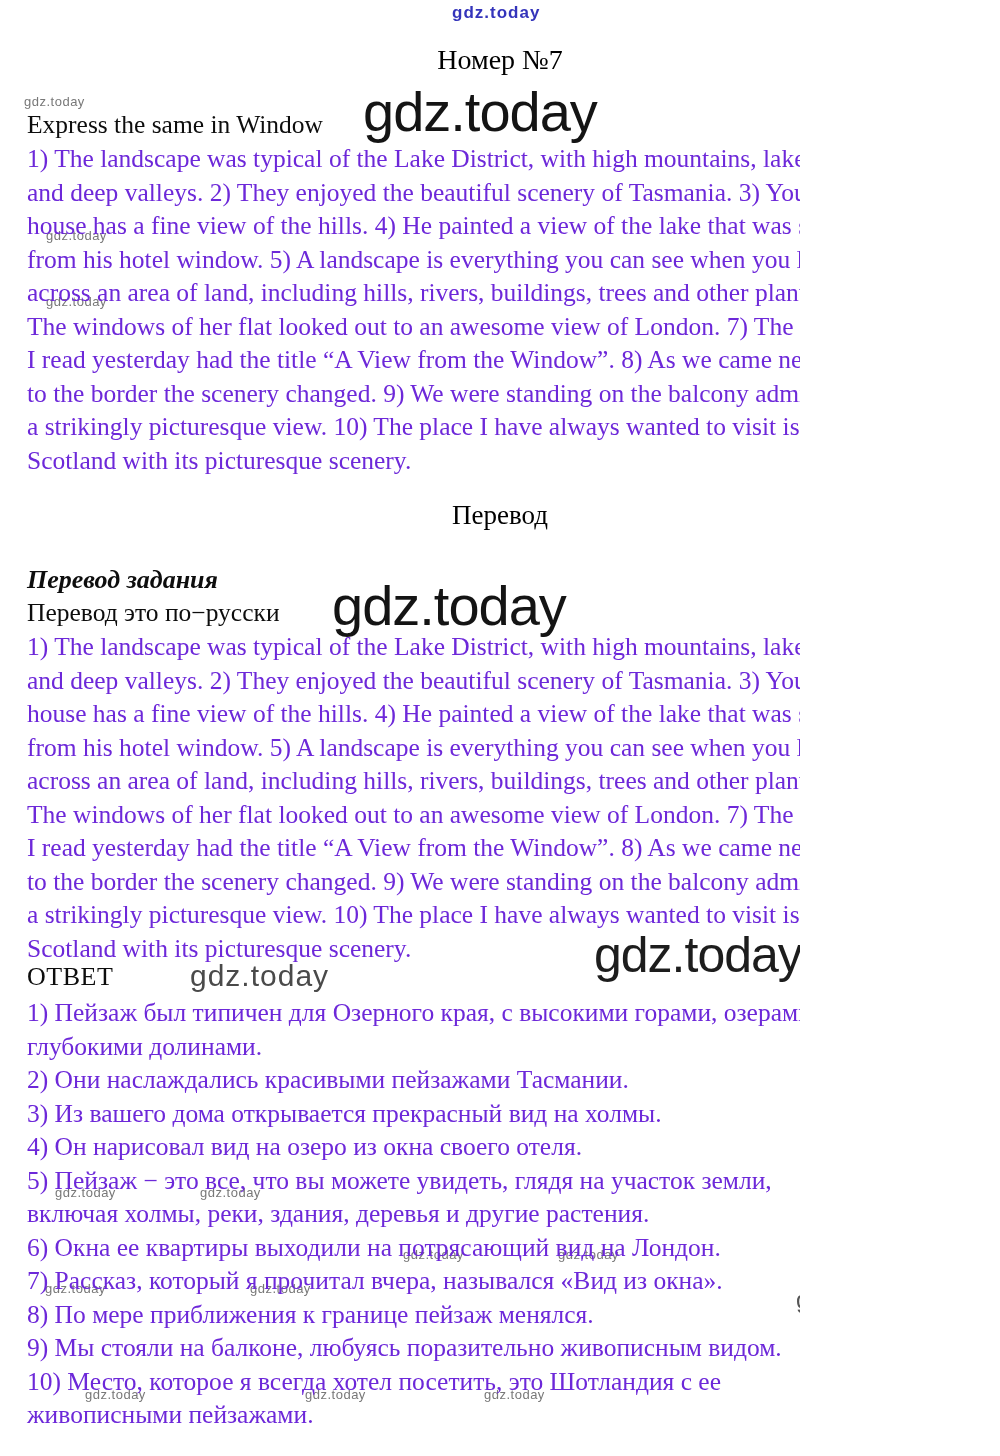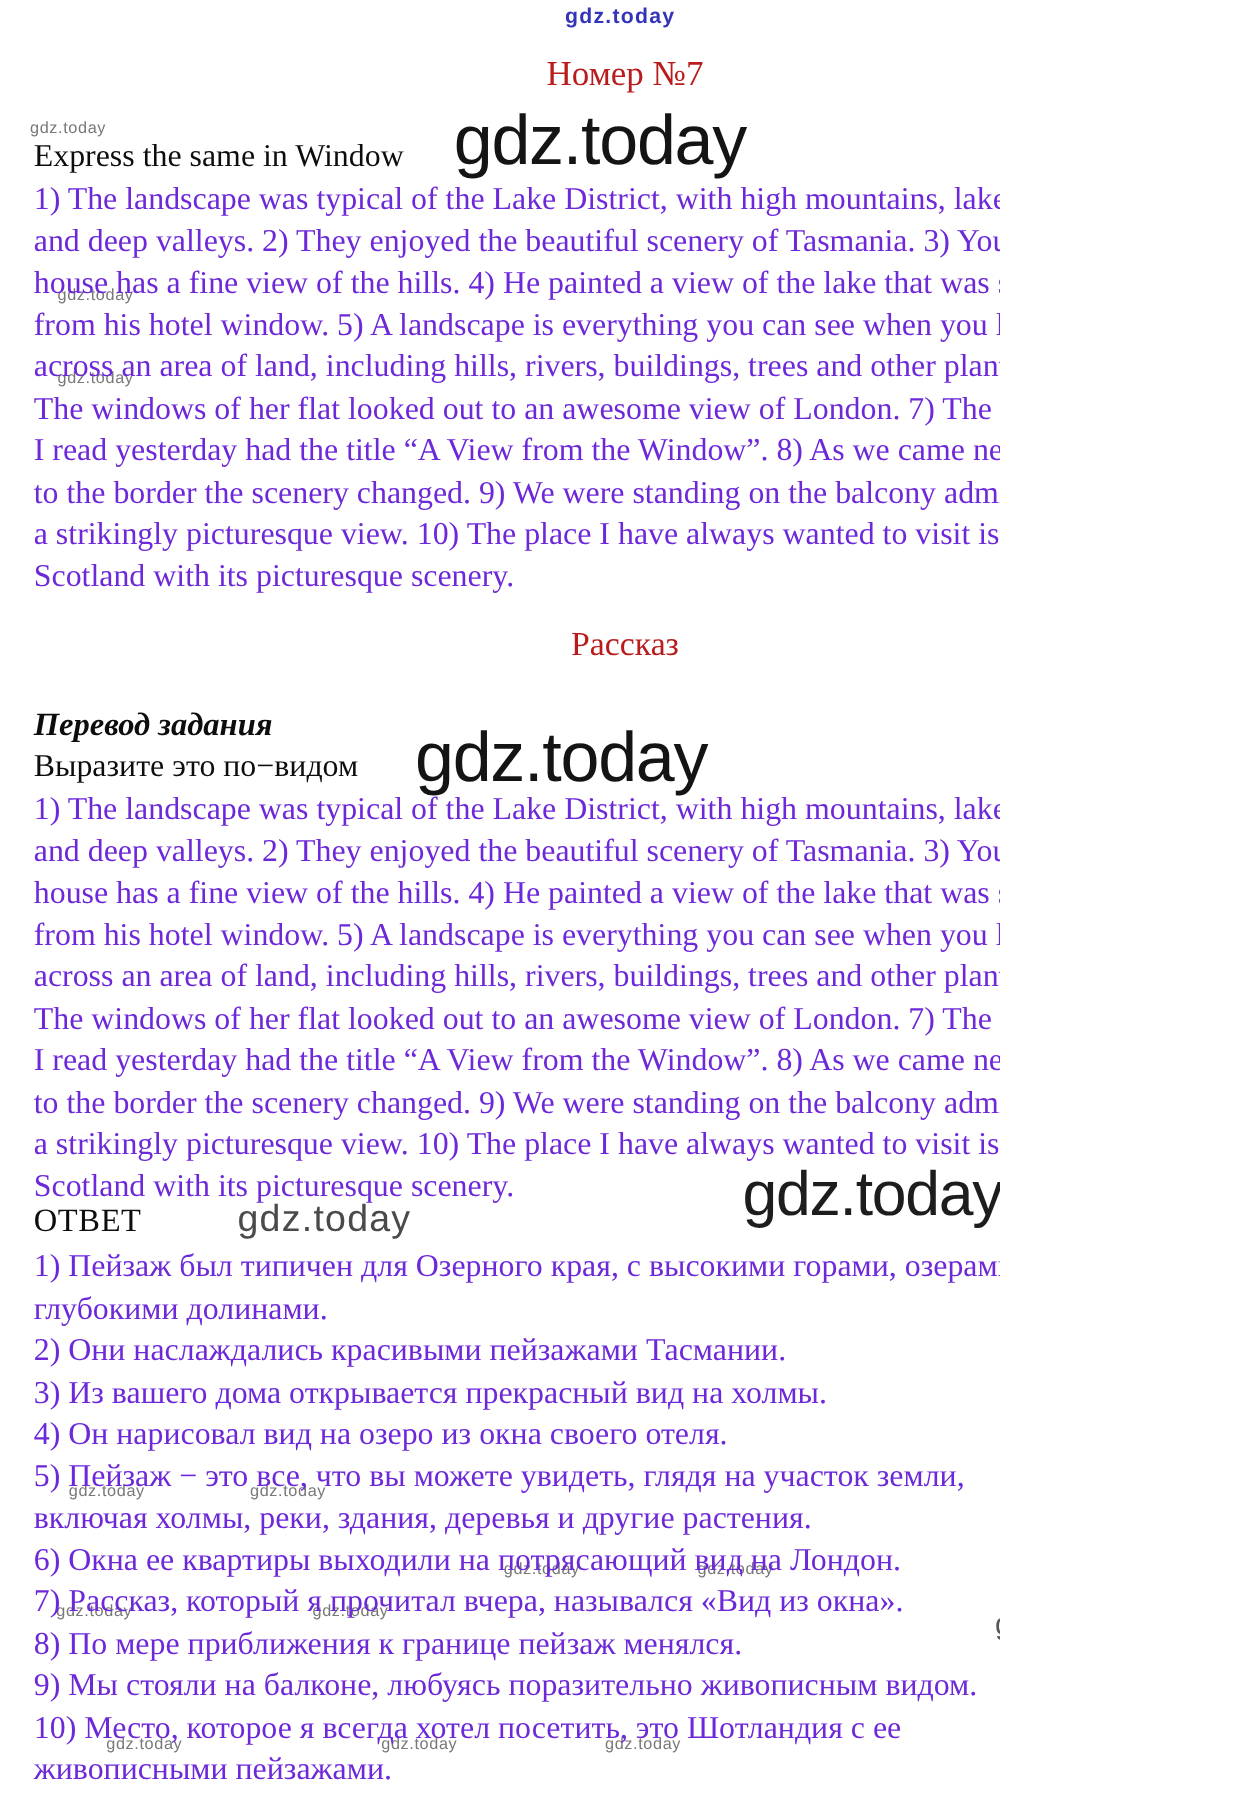--- a/index.html
+++ b/index.html
@@ -10,21 +10,21 @@
     background:#ffffff;
     font-family:"Liberation Serif", serif;
     color:#0d0d0d;
     overflow:hidden;
   }
   .center-head{
     position:absolute;
     left:0; width:1000px;
     text-align:center;
     font-size:28px;
-    color:#b91c1c;
+    color:#000000;
   }
   .body-text{
     position:absolute;
     left:27px;
     font-size:25.5px;
     line-height:33.5px;
     white-space:pre;
     color:#6d28d9;
   }
   .intro-line{
@@ -98,25 +98,25 @@
 and deep valleys. 2) They enjoyed the beautiful scenery of Tasmania. 3) Your
 house has a fine view of the hills. 4) He painted a view of the lake that was seen
 from his hotel window. 5) A landscape is everything you can see when you look
 across an area of land, including hills, rivers, buildings, trees and other plants. 6)
 The windows of her flat looked out to an awesome view of London. 7) The story
 I read yesterday had the title “A View from the Window”. 8) As we came nearer
 to the border the scenery changed. 9) We were standing on the balcony admiring
 a strikingly picturesque view. 10) The place I have always wanted to visit is
 Scotland with its picturesque scenery.</div>
 
-  <div class="center-head" style="top:500px;font-size:27px;">Рассказ</div>
+  <div class="center-head" style="top:500px;font-size:27px;">Перевод</div>
 
   <div class="intro-line bold-italic" style="top:563px;text-align:center;">Перевод задания</div>
 
-  <div class="intro-line" style="top:596px;">Выразите это по−видом</div>
+  <div class="intro-line" style="top:596px;">Перевод это по−русски</div>
 
   <div class="body-text" style="top:630px;">1) The landscape was typical of the Lake District, with high mountains, lakes
 and deep valleys. 2) They enjoyed the beautiful scenery of Tasmania. 3) Your
 house has a fine view of the hills. 4) He painted a view of the lake that was seen
 from his hotel window. 5) A landscape is everything you can see when you look
 across an area of land, including hills, rivers, buildings, trees and other plants. 6)
 The windows of her flat looked out to an awesome view of London. 7) The story
 I read yesterday had the title “A View from the Window”. 8) As we came nearer
 to the border the scenery changed. 9) We were standing on the balcony admiring
 a strikingly picturesque view. 10) The place I have always wanted to visit is

